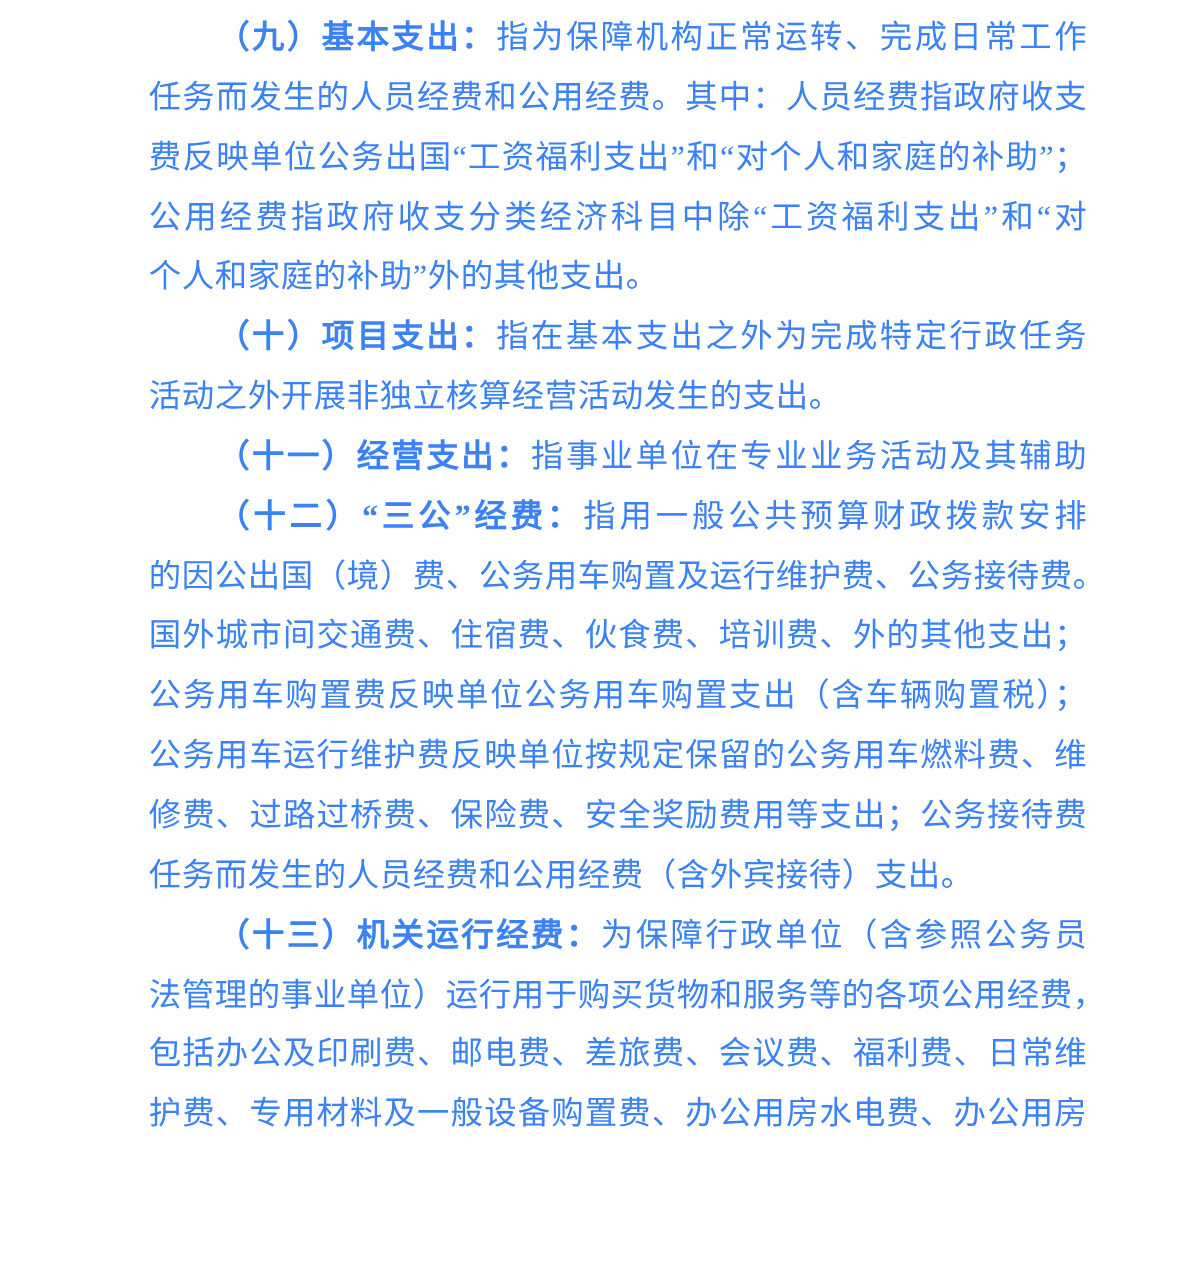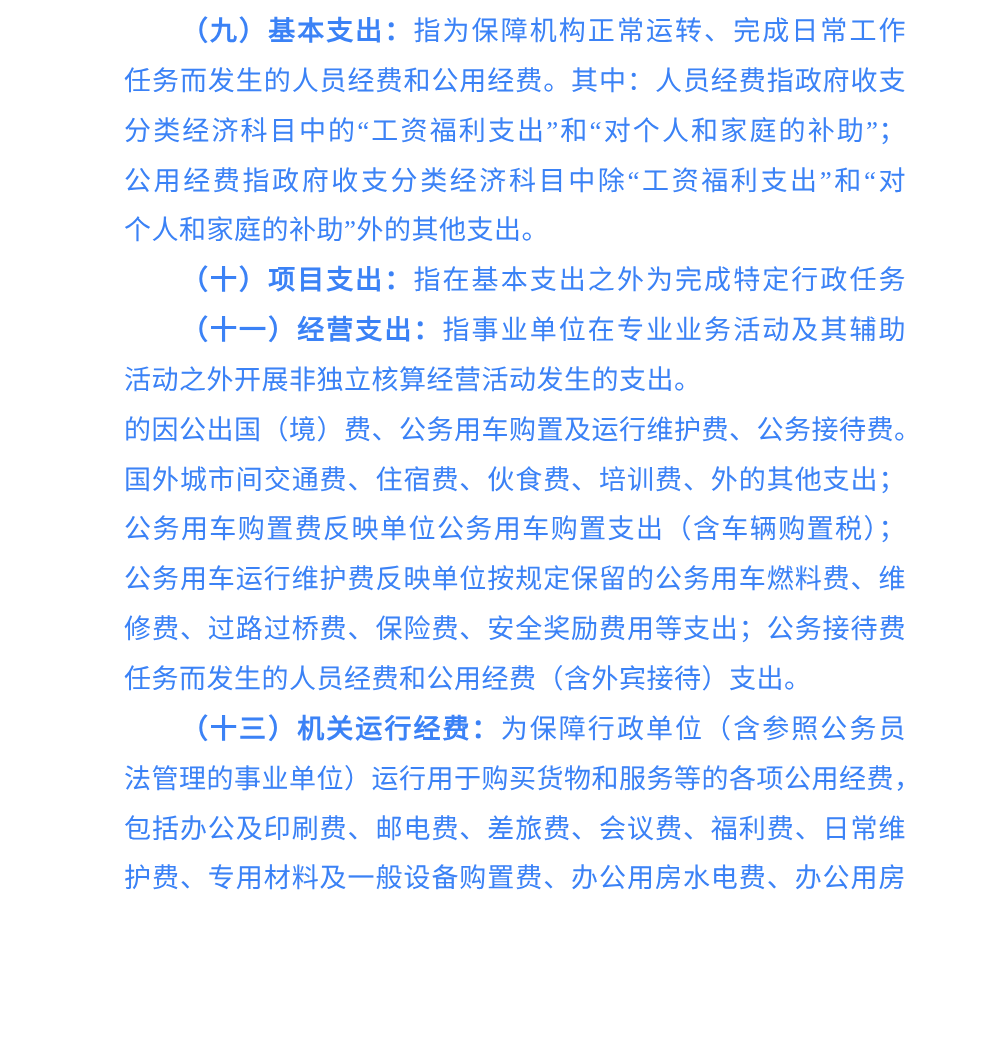--- a/index.html
+++ b/index.html
@@ -43,26 +43,27 @@
     font-weight: bold;
   }
 </style>
 </head>
 <body>
 
 <main class="page">
   <section class="doc-body" id="doc-body">
       <div class="text-line indent"><span class="lead">（九）基本支出：</span><span>指为保障机构正常运转、完成日常工作</span></div>
       <div class="text-line">任务而发生的人员经费和公用经费。其中：人员经费指政府收支</div>
-      <div class="text-line">分类经济科目中的“工资福利支出”和“对个人和家庭的补助”；</div>
+      <div class="text-line">费反映单位公务出国“工资福利支出”和“对个人和家庭的补助”；</div>
       <div class="text-line">公用经费指政府收支分类经济科目中除“工资福利支出”和“对</div>
       <div class="text-line end">个人和家庭的补助”外的其他支出。</div>
       <div class="text-line indent"><span class="lead">（十）项目支出：</span><span>指在基本支出之外为完成特定行政任务</span></div>
+      <div class="text-line end">活动之外开展非独立核算经营活动发生的支出。</div>
       <div class="text-line indent"><span class="lead">（十一）经营支出：</span><span>指事业单位在专业业务活动及其辅助</span></div>
-      <div class="text-line end">活动之外开展非独立核算经营活动发生的支出。</div>
+      <div class="text-line indent"><span class="lead">（十二）“三公”经费：</span><span>指用一般公共预算财政拨款安排</span></div>
       <div class="text-line">的因公出国（境）费、公务用车购置及运行维护费、公务接待费。</div>
       <div class="text-line">国外城市间交通费、住宿费、伙食费、培训费、外的其他支出；</div>
       <div class="text-line">公务用车购置费反映单位公务用车购置支出（含车辆购置税）；</div>
       <div class="text-line">公务用车运行维护费反映单位按规定保留的公务用车燃料费、维</div>
       <div class="text-line">修费、过路过桥费、保险费、安全奖励费用等支出；公务接待费</div>
       <div class="text-line end">任务而发生的人员经费和公用经费（含外宾接待）支出。</div>
       <div class="text-line indent"><span class="lead">（十三）机关运行经费：</span><span>为保障行政单位（含参照公务员</span></div>
       <div class="text-line">法管理的事业单位）运行用于购买货物和服务等的各项公用经费，</div>
       <div class="text-line">包括办公及印刷费、邮电费、差旅费、会议费、福利费、日常维</div>
       <div class="text-line">护费、专用材料及一般设备购置费、办公用房水电费、办公用房</div>

